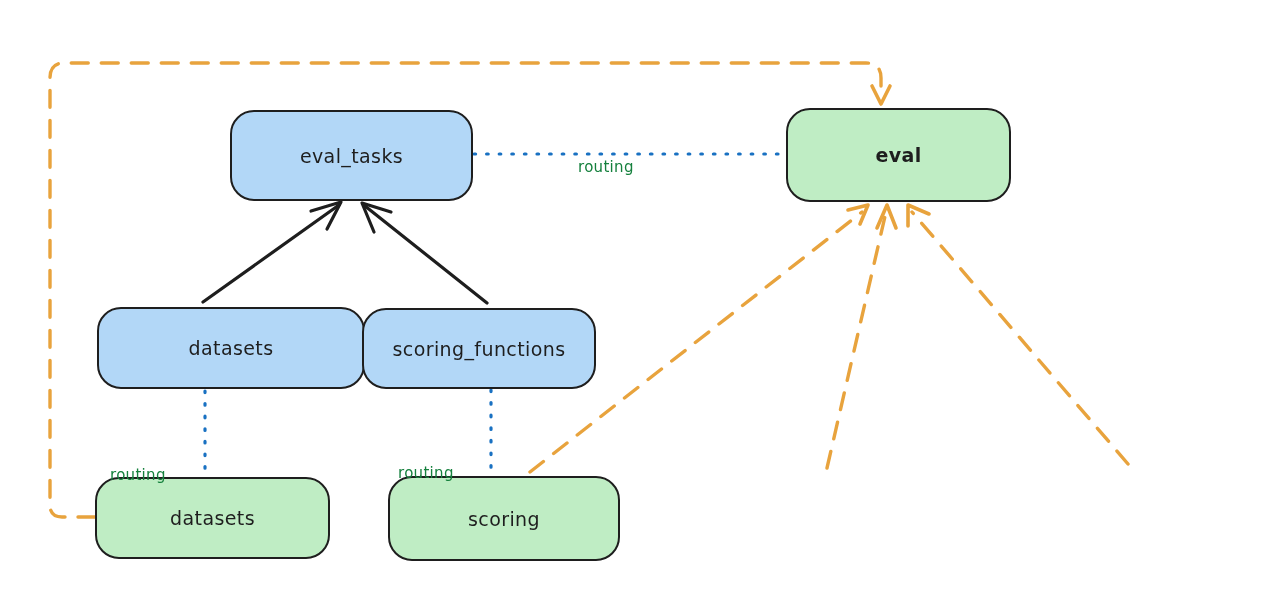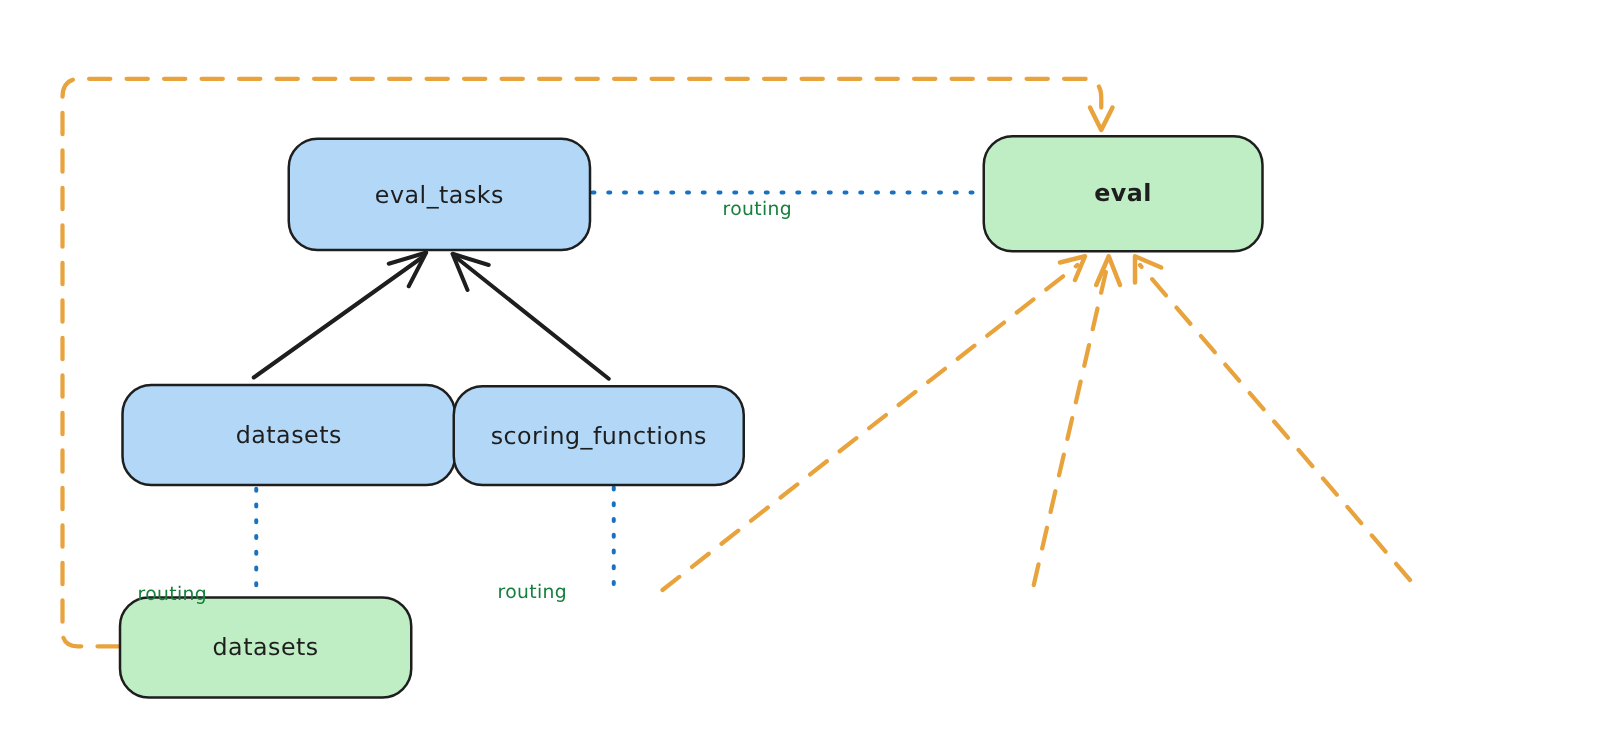--- a/index.html
+++ b/index.html
@@ -101,20 +101,23 @@
   </div>
 
   <div class="node blue" style="left:362px; top:308px; width:234px; height:81px;">
     <span class="node-label">scoring_functions</span>
   </div>
 
   <div class="node green" style="left:95px; top:477px; width:235px; height:82px;">
     <span class="node-label">datasets</span>
   </div>
 
+  <div class="node green" style="left:388px; top:476px; width:232px; height:85px;">
+    <span class="node-label">scoring</span>
+  </div>
 
 
 
   <span class="edge-label" style="left:578px; top:118px;">routing</span>
 
   <span class="edge-label" style="left:110px; top:426px;">routing</span>
 
   <span class="edge-label" style="left:398px; top:424px;">routing</span>
 
 </div>

